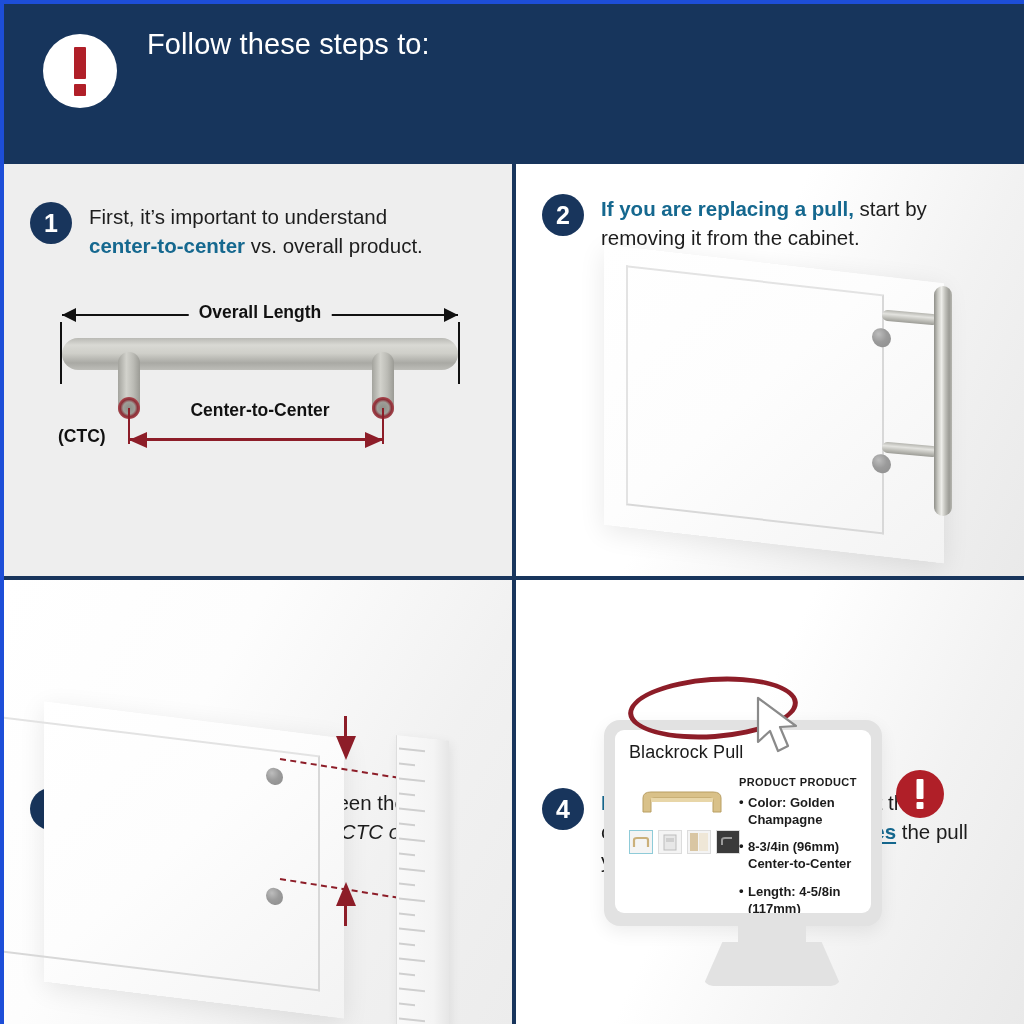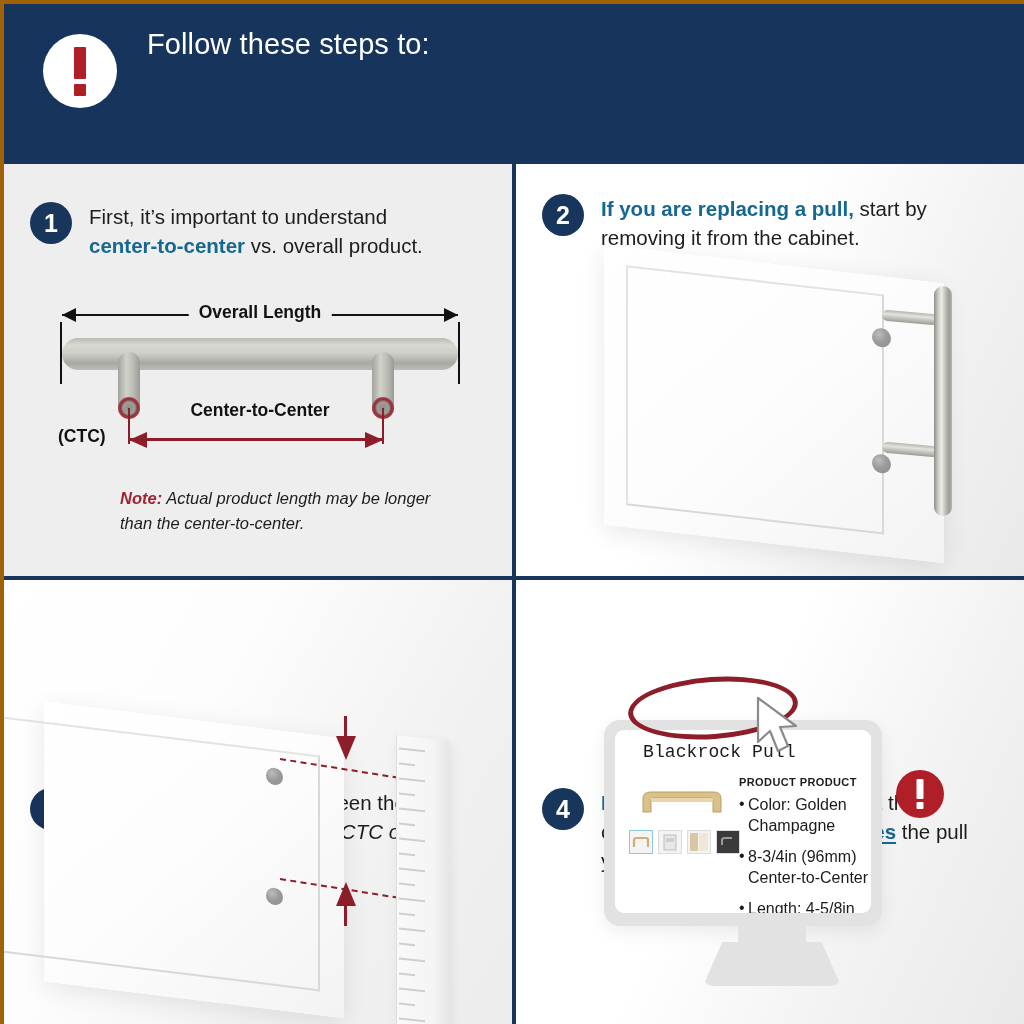--- a/index.html
+++ b/index.html
@@ -2,21 +2,21 @@
 <html><head>
 <meta charset="utf-8">
 <style>
   html,body{margin:0;padding:0;}
   body{
     width:1024px;height:1024px;overflow:hidden;
     font-family:"Liberation Sans","DejaVu Sans",sans-serif;
     background:#ffffff;
     -webkit-font-smoothing:antialiased;
   }
-  .page{position:relative;width:1024px;height:1024px;box-sizing:border-box;border:4px solid #a16207;background:#18355c;}
+  .page{position:relative;width:1024px;height:1024px;box-sizing:border-box;border:4px solid #1d4ed8;background:#18355c;}
 
   
   .header{position:absolute;left:0;top:0;width:1024px;height:160px;background:#17355c;}
   .hdr-badge{position:absolute;left:39px;top:30px;width:74px;height:74px;border-radius:50%;background:#ffffff;}
   .hdr-badge .bang{position:absolute;left:50%;top:13px;transform:translateX(-50%);width:12px;height:32px;background:#b01f28;border-radius:1px;}
   .hdr-badge .dot{position:absolute;left:50%;top:50px;transform:translateX(-50%);width:12px;height:12px;background:#b01f28;border-radius:1px;}
   .hdr-text{position:absolute;left:143px;top:24px;color:#ffffff;}
   .hdr-kicker{font-size:29px;font-weight:400;letter-spacing:.1px;line-height:1.15;color:#ffffff;}
   .hdr-title{margin-top:6px;font-size:44px;line-height:1.12;color:#ffffff;font-weight:400;white-space:nowrap;}
   .hdr-title .strong{font-weight:bold;}
@@ -127,29 +127,29 @@
      border-left:1px solid #dedede;box-shadow:2px 3px 12px rgba(0,0,0,.07);transform:skewY(6deg);}
   .ruler i{position:absolute;left:2px;height:2px;background:#cfcfcf;display:block;}
 
   
   .monitor{position:absolute;left:88px;top:140px;width:278px;height:206px;background:#e2e2e2;border-radius:16px;
      box-shadow:0 6px 18px rgba(0,0,0,.07);}
   .screen{position:absolute;left:11px;top:10px;right:11px;bottom:13px;background:#ffffff;border-radius:9px;overflow:hidden;}
   .stand-neck{position:absolute;left:50%;top:346px;transform:translateX(-50%);width:68px;height:20px;background:#e2e2e2;}
   .stand-base{position:absolute;left:50%;top:362px;transform:translateX(-50%);width:138px;height:44px;background:#e2e2e2;
      border-radius:6px 6px 10px 10px;clip-path:polygon(14% 0,86% 0,100% 100%,0 100%);}
-  .prod-title{position:absolute;left:28px;top:12px;font-size:18px;color:#1b1b1b;letter-spacing:.1px;font-family:Liberation Mono, monospace;}
+  .prod-title{position:absolute;left:14px;top:12px;font-size:18px;color:#1b1b1b;letter-spacing:.1px;}
   .prod-img{position:absolute;left:14px;top:44px;width:106px;height:58px;}
   .pull-gold{position:absolute;left:4px;top:10px;width:98px;height:30px;}
   .thumbs{position:absolute;left:14px;top:100px;display:flex;gap:5px;}
   .thumb{width:22px;height:22px;border:1px solid #dcdcdc;background:#f4f4f4;overflow:hidden;}
   .thumb.sel{border:1.5px solid #8ecbd8;}
   .details-h{position:absolute;left:124px;top:46px;font-size:11px;font-weight:bold;color:#1b1b1b;letter-spacing:.4px;}
   .bullets{position:absolute;left:124px;top:64px;width:132px;}
-  .bullet{font-size:16px;line-height:1.32;color:#1b1b1b;font-weight:normal;margin-bottom:10px;
+  .bullet{font-size:13px;line-height:1.32;color:#1b1b1b;font-weight:bold;margin-bottom:10px;
      padding-left:9px;position:relative;}
   .bullet::before{content:"•";position:absolute;left:0;top:-1px;}
   .ellipse{position:absolute;left:112px;top:97px;width:160px;height:52px;border:5px solid #8d1d28;
      border-radius:50%;transform:rotate(-4deg);z-index:5;}
   .cursor{position:absolute;left:238px;top:116px;z-index:6;}
   .alert4{position:absolute;left:380px;top:190px;width:48px;height:48px;border-radius:50%;background:#b01f28;z-index:4;}
   .alert4 .bang{position:absolute;left:50%;top:9px;transform:translateX(-50%);width:7px;height:20px;background:#fff;border-radius:1px;}
   .alert4 .dot{position:absolute;left:50%;top:32px;transform:translateX(-50%);width:7px;height:7px;background:#fff;border-radius:1px;}
 </style>
 </head>
@@ -193,21 +193,20 @@
         <div class="drop l"></div>
         <div class="drop r"></div>
 
         <div class="ctc-label">Center-to-Center</div>
         <div class="ctc-line"></div>
         <div class="ctc-arrow l"></div>
         <div class="ctc-arrow r"></div>
         <div class="ctc-txt2"><span>(CTC)</span></div>
       </div>
 
-      <div class="note"><b>Note:</b><span> Actual product length may be longer than the center-to-center.</span></div>
     </div>
 
     <div class="panel p2">
       <div class="step-head">
         <div class="num">2</div>
         <div class="step-copy"><span class="accent">If you are replacing a pull,</span><span> start by removing it from the cabinet.</span></div>
       </div>
 
       <div class="p2-art">
         <div class="door p2-door">

